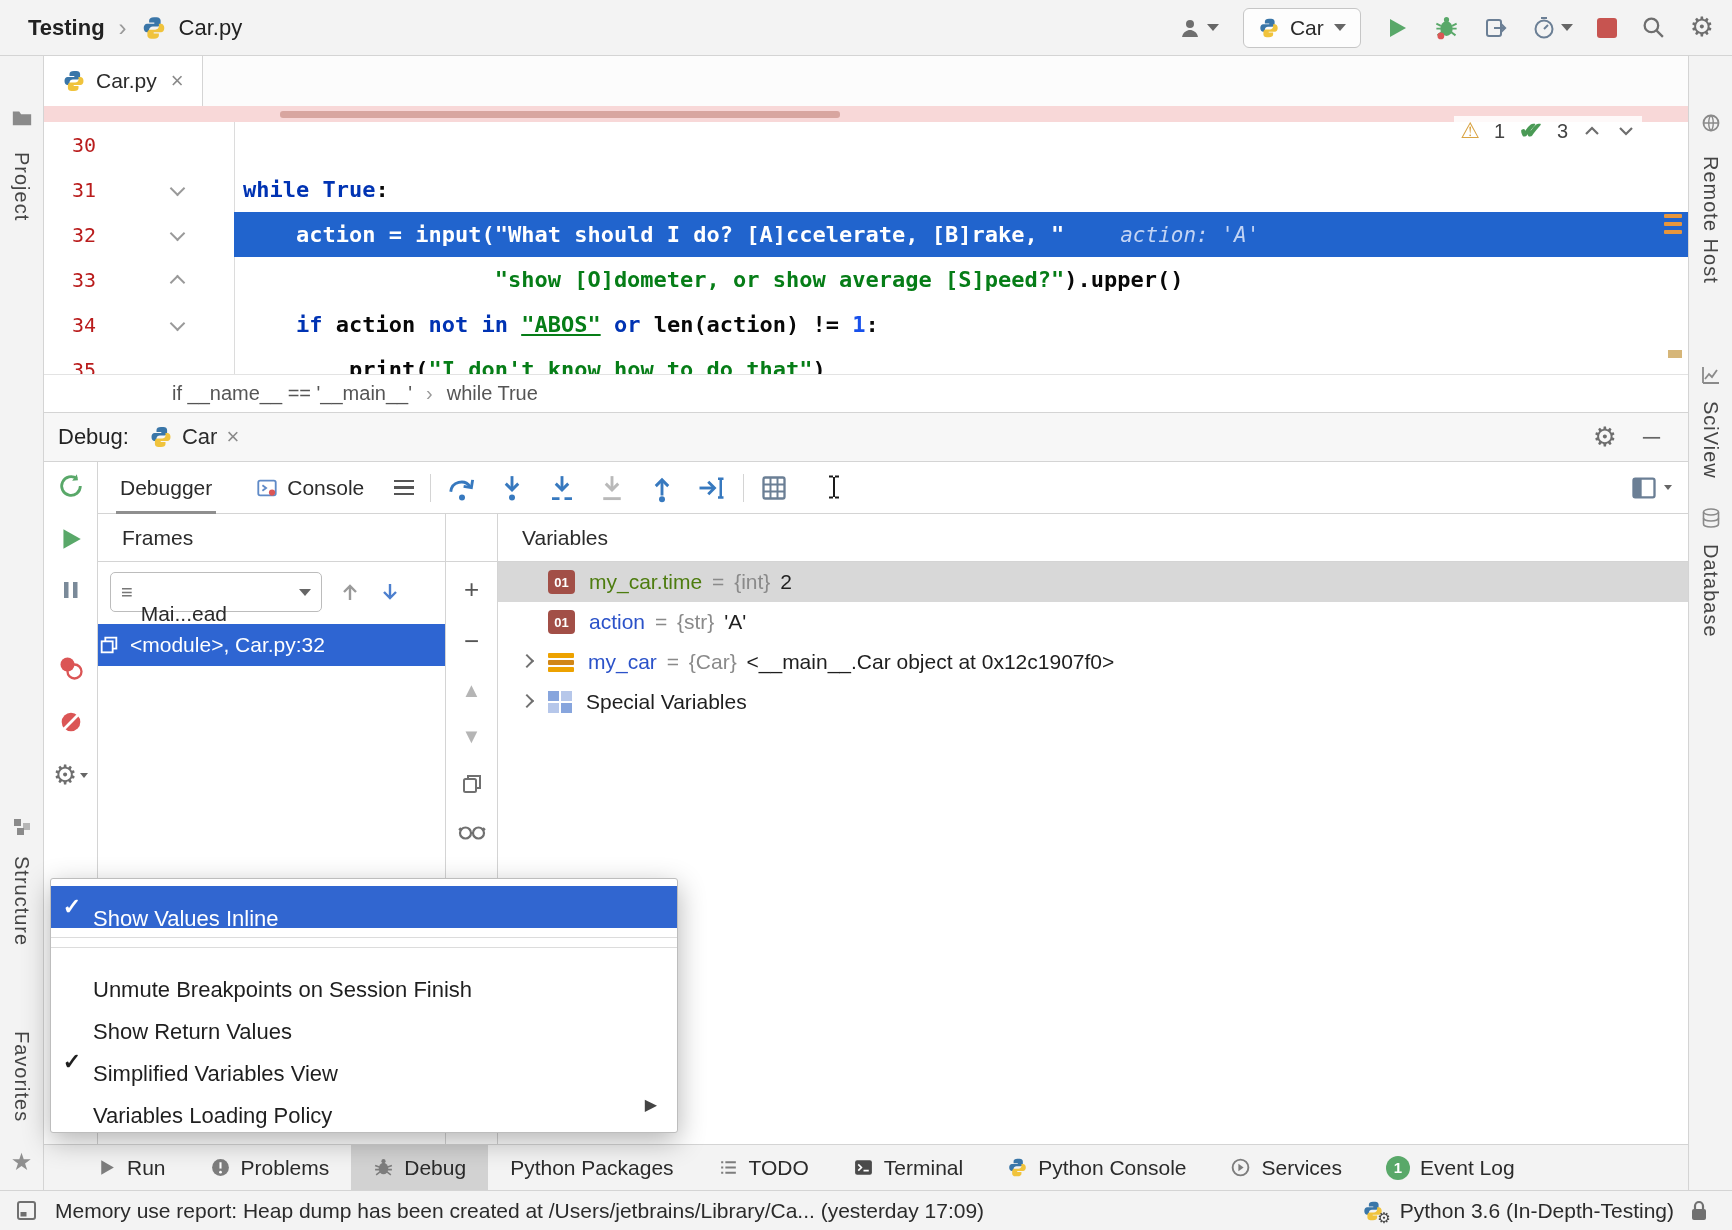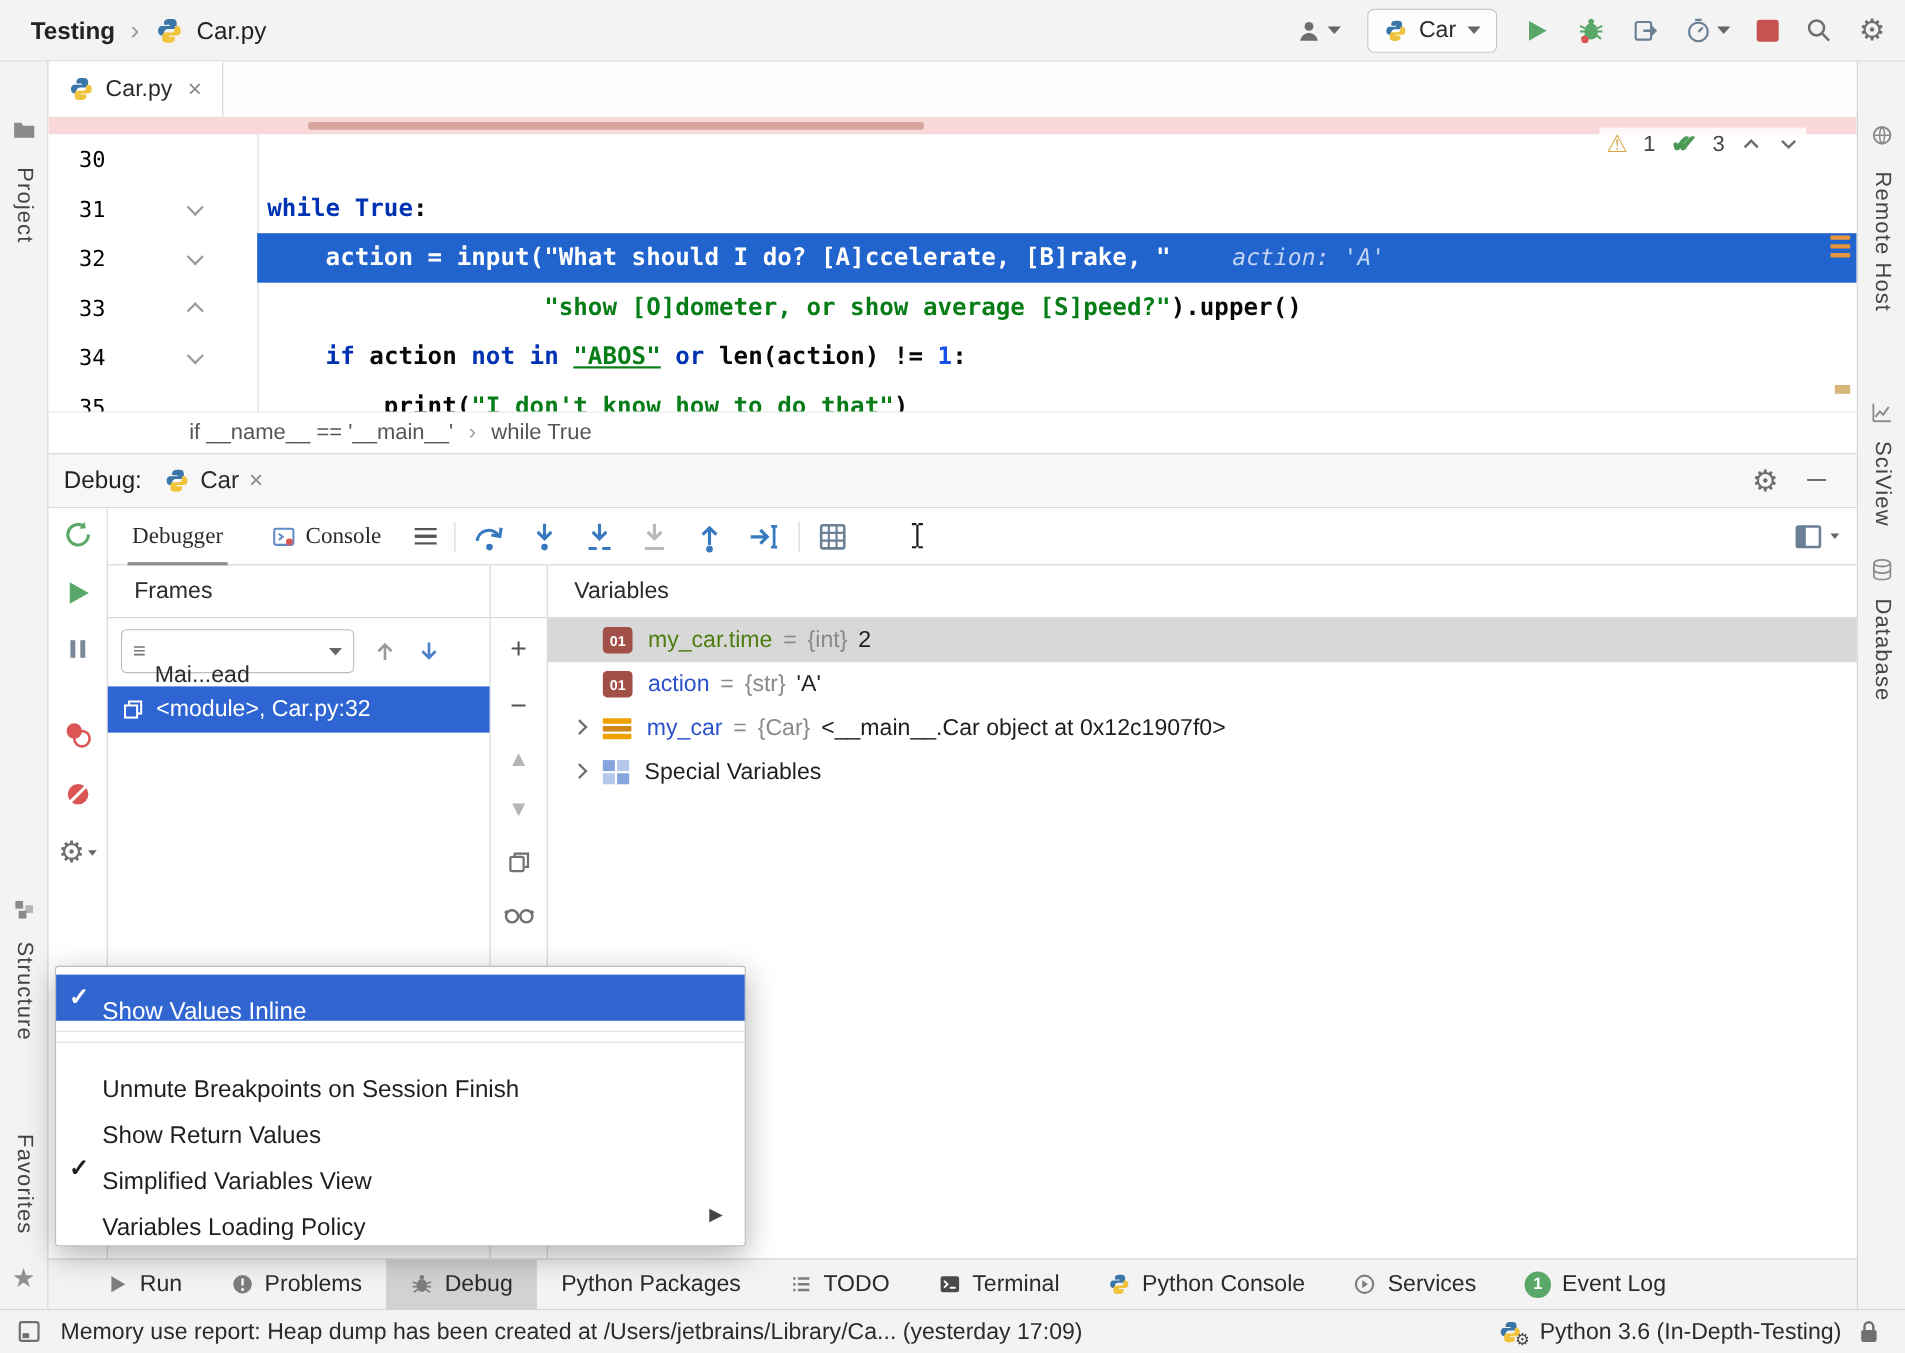--- a/index.html
+++ b/index.html
@@ -39,21 +39,21 @@
     background:#fff; border-right:1px solid #d4d4d4; font-size:21px; }
   .etab .close { color:#8a8a8a; font-size:22px; padding-left:4px; }
 
   
   .editor { position:relative; height:268px; background:#fff; overflow:hidden; }
   .pinkstrip { height:16px; background:#f8d8d8; position:relative; }
   .pinkstrip .remnant { position:absolute; left:236px; top:5px; width:560px; height:7px;
     background:#d09a92; border-radius:3px; opacity:.8; }
   .code-line { display:flex; align-items:center; height:45px;
     font-family:"DejaVu Sans Mono", monospace; font-size:22px; font-weight:bold; }
-  .lnum { width:52px; text-align:right; font-size:20px; font-weight:normal; color:#000000; }
+  .lnum { width:52px; text-align:right; font-size:20px; font-weight:normal; color:#b91c1c; }
   .gmark { width:138px; position:relative; height:45px; }
   .gmark.m-down::before { content:''; position:absolute; left:76px; top:16px; width:9px; height:9px;
     border-right:2px solid #9a9a9a; border-bottom:2px solid #9a9a9a; transform:rotate(45deg); }
   .gmark.m-up::before { content:''; position:absolute; left:76px; top:20px; width:9px; height:9px;
     border-left:2px solid #9a9a9a; border-top:2px solid #9a9a9a; transform:rotate(45deg); }
   .ctext { flex:1; white-space:pre; border-left:1px solid #dcdcdc; padding-left:8px;
     height:45px; line-height:45px; overflow:hidden; }
   .code-line.exec .ctext { background:#2164cd; border-left-color:#2164cd; }
   .code-line.exec .ctext span { color:#fff;margin-top:40px; }
   .tk-k { color:#0033b3; } .tk-s { color:#067d17; }
@@ -87,40 +87,40 @@
   .minim { color:#666; font-size:24px; }
 
   
   .dbg-body { flex:1; display:flex; min-height:0; }
   .dbg-strip { width:54px; border-right:1px solid #d4d4d4; display:flex; flex-direction:column;
     align-items:center; padding-top:10px; gap:26px; background:#fff; }
   .dbg-main { flex:1; display:flex; flex-direction:column; min-width:0; }
   .dbg-toolbar { height:52px; border-bottom:1px solid #d4d4d4; display:flex; align-items:center;
     padding:0 16px 0 8px; gap:16px; position:relative; background:#fff; }
   .dbg-tab { font-size:21px; color:#2b2b2b; padding:0 14px; height:52px; display:flex;
-    align-items:center; gap:9px; position:relative;font-family:Liberation Serif, serif; }
+    align-items:center; gap:9px; position:relative; }
   .dbg-tab.active::after { content:''; position:absolute; left:10px; right:10px; bottom:0;
     height:3px; background:#8f8f8f; }
   .tsep { width:1px; height:28px; background:#d4d4d4; }
   .burger { display:flex; flex-direction:column; gap:4px; }
   .burger i { width:20px; height:2.5px; background:#555; display:block; }
   .stepgroup { display:flex; align-items:center; gap:20px; }
   .ibeam-cursor { position:absolute; left:728px; top:12px; }
   .dbg-layout { margin-left:auto; display:flex; align-items:center; gap:6px; }
 
   .dbg-content { flex:1; display:flex; min-height:0; }
   .frames-col { width:348px; border-right:1px solid #d4d4d4; display:flex; flex-direction:column; }
   .panel-head { height:48px; line-height:48px; border-bottom:1px solid #d4d4d4;
     font-size:21px; color:#2b2b2b; padding-left:24px; }
   .thread-row { display:flex; align-items:center; gap:16px; margin:10px 0 12px 12px; }
   .thread-dd { width:212px; height:40px; border:1px solid #bcbcbc; border-radius:5px;
     background:#fff; display:flex; align-items:center; gap:8px; padding:0 10px; font-size:21px; }
   .thread-dd .lbl { flex:1; white-space:nowrap; overflow:hidden;margin-top:44px; }
   .threads-ic { color:#777; font-size:20px; }
-  .frame-row { height:42px; display:flex; align-items:center; gap:10px; padding-left:12px;
+  .frame-row { height:42px; display:flex; align-items:center; gap:10px; 
     font-size:21px; }
   .frame-row.sel { background:#2e65d2; color:#fff; }
 
   .vars-tools { width:52px; border-right:1px solid #d4d4d4; display:flex; flex-direction:column;
     align-items:center; padding-top:62px; gap:26px; position:relative; }
   .vars-tools::before { content:''; position:absolute; top:47px; left:0; right:0; height:1px; background:#d4d4d4; }
   .vtb { font-size:26px; color:#555; line-height:1; }
   .vtb.dim { color:#b5b5b5; font-size:20px; }
 
   .vars-col { flex:1; display:flex; flex-direction:column; min-width:0; }

